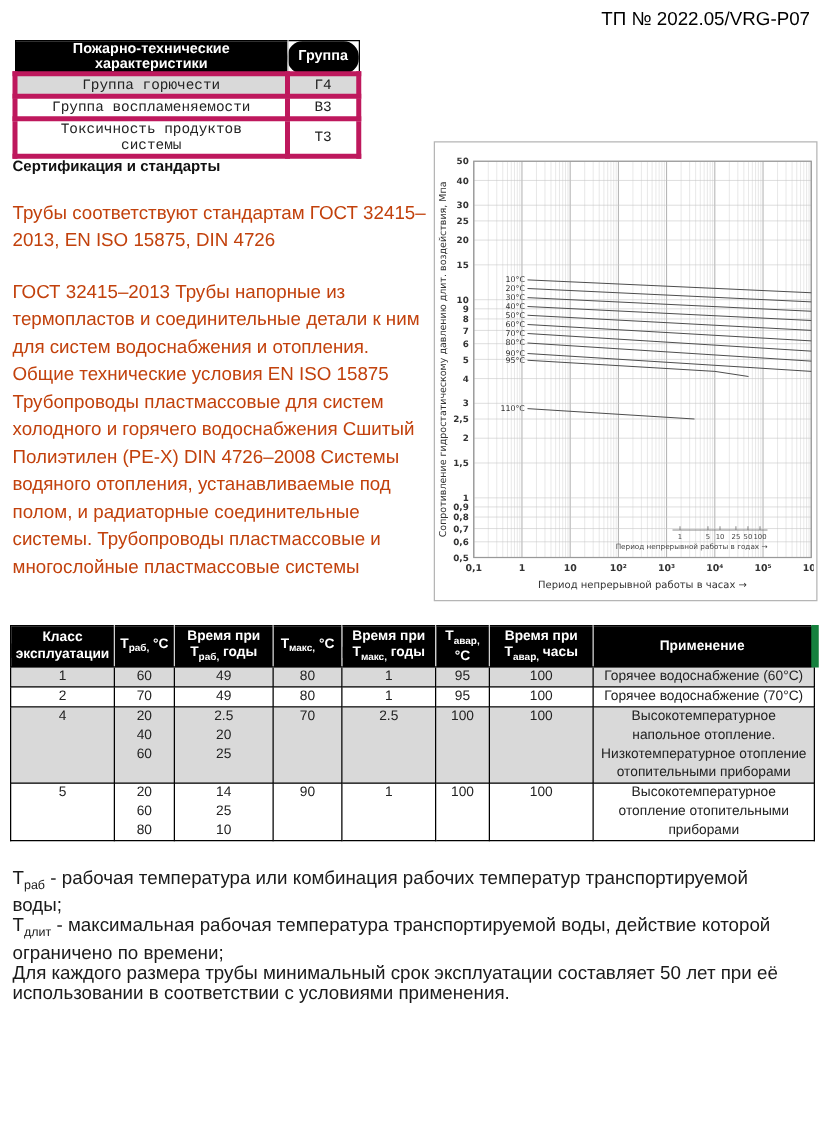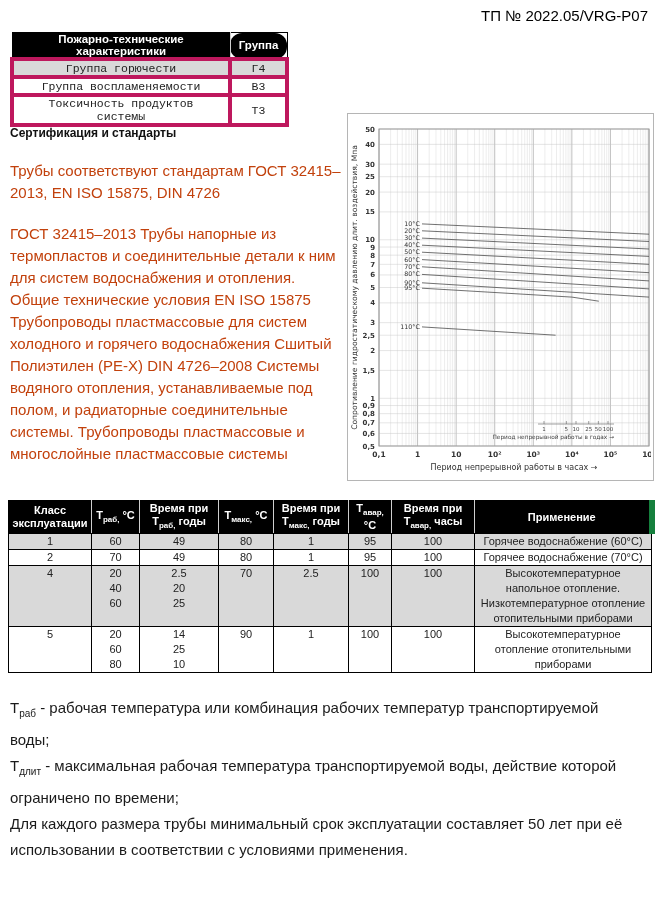--- a/index.html
+++ b/index.html
@@ -36,21 +36,21 @@
                font-size:11px;text-align:center;table-layout:fixed;}
   .class-table th{background:#000;color:#fff;font-weight:bold;border:1px solid #000;
                   border-right:1px solid #cfcfcf;padding:1px 1px;height:30px;vertical-align:middle;line-height:13px;}
   .class-table th:last-child{border-right:6px solid #15803d;}
   .class-table td{border:1px solid #000;padding:0 2px;vertical-align:top;line-height:15px;color:#222;}
   .class-table tr.shaded td{background:#d9d9d9;}
   .subh{font-size:8px;vertical-align:-3px;}
 
   
   .footnotes{position:absolute;left:10px;top:695px;width:628px;}
-  .footnotes p{margin:0;font-size:15px;line-height:26px;color:#1a1a1a;}
+  .footnotes p{margin:0;font-size:15px;line-height:16px;color:#1a1a1a;}
   .sub{font-size:10px;vertical-align:-4px;}
 </style>
 </head>
 <body>
 
 <div class="page">
 
   <div class="doc-number">ТП № 2022.05/VRG-P07</div>
 
   <table class="fire-table">

